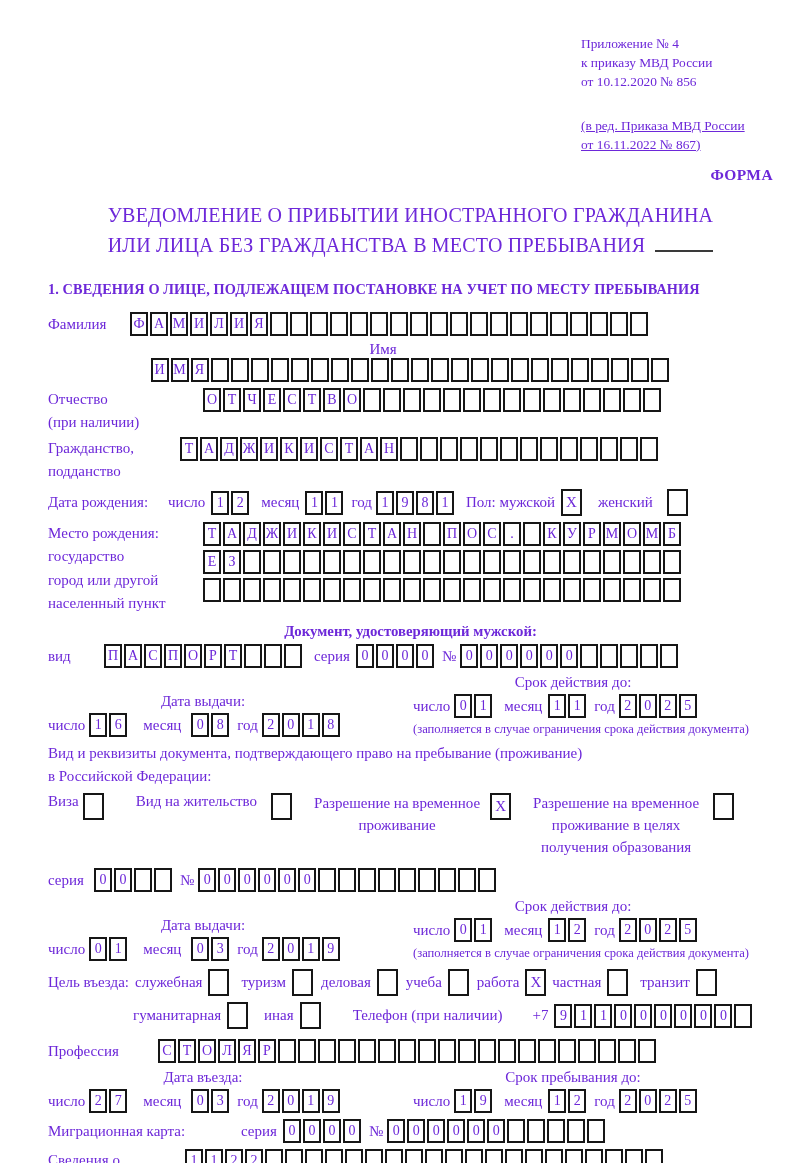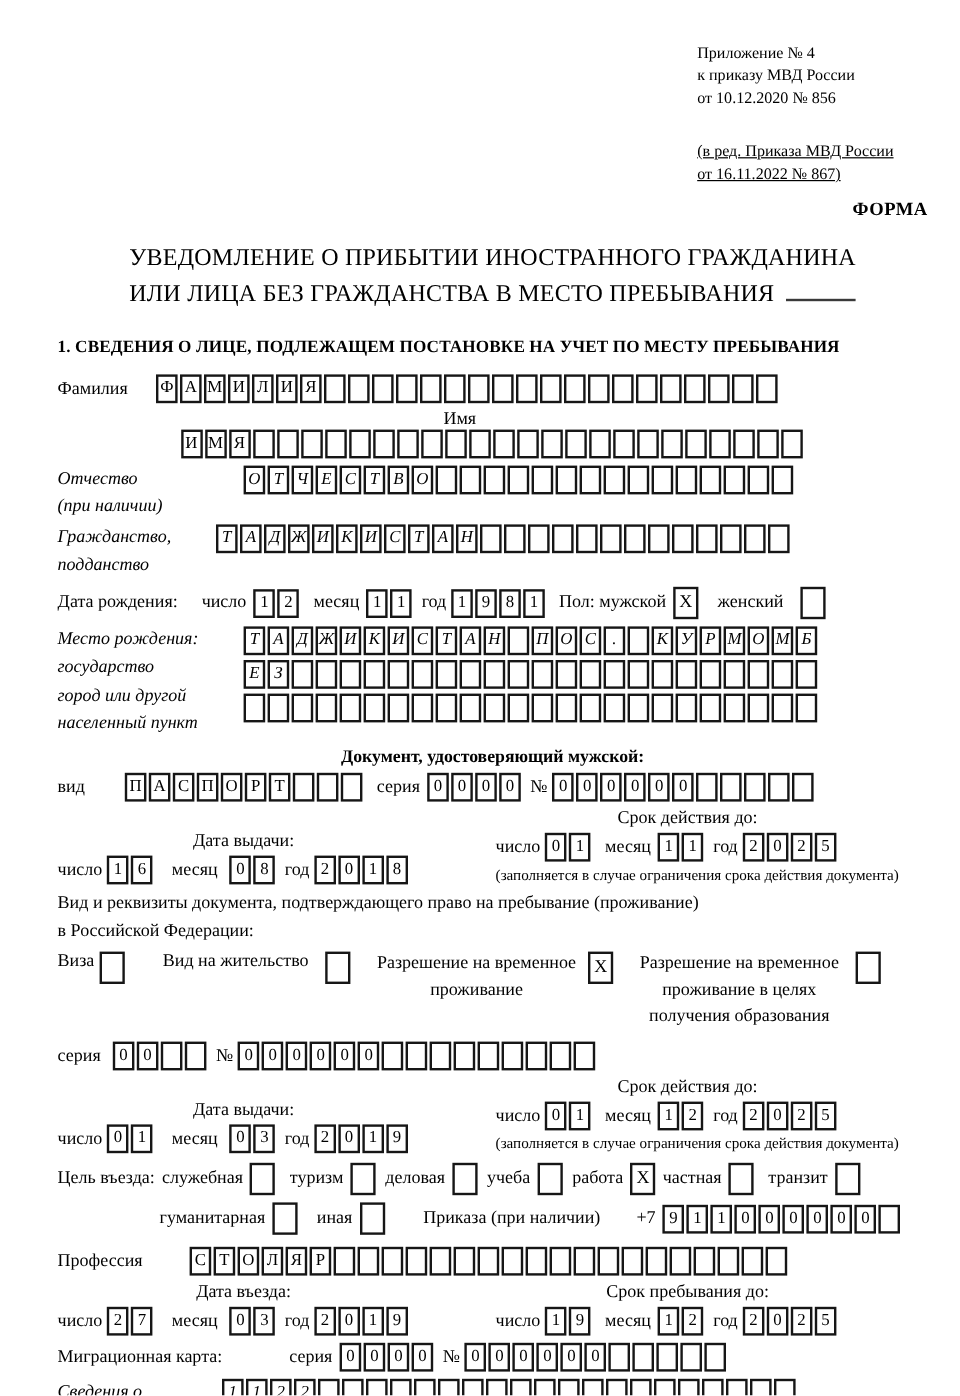--- a/index.html
+++ b/index.html
@@ -1,32 +1,32 @@
 <!DOCTYPE html>
 <html><head>
 <meta charset="utf-8">
 <style>
   * { box-sizing: border-box; }
   html,body { margin:0; padding:0; background:#fff; }
   .page {
-    width:800px; height:1163px; overflow:hidden; background:#fff; color:#000000;
+    width:800px; height:1163px; overflow:hidden; background:#fff; color:#6d28d9;
     font-family:"Liberation Serif", serif; font-size:15px;
     padding:34px 27px 0 48px; position:relative;
   }
   
   .boxes { display:inline-flex; align-items:center; }
   .box {
     display:inline-block; width:18px; height:24px; border:2px solid #161616;
     margin-right:2px; text-align:center; font-size:14px; line-height:20px;
     background:#fff; flex:0 0 auto;
   }
   .cbx .box { width:21px; height:27px; line-height:23px; font-size:15px; }
   
   .row { display:flex; align-items:center; }
-  .row2 { display:flex; align-items:flex-start;font-style:italic; }
+  .row2 { display:flex; align-items:flex-start; }
   .lbl { flex:0 0 auto; }
   .lblstack { flex:0 0 auto; line-height:1.55; }
   .lw-surname { width:82px; }
   .lw-name { width:82px; }
   .lw-patro { width:155px; }
   .lw-citiz { width:132px; }
   .lw-place { width:155px; }
   .lw-prof { width:110px; }
   .lw-rep { width:137px; }
   
@@ -571,21 +571,21 @@
         <span class="boxes cbx">
           <span class="box"></span>
         </span>
       </span>
     <span class="opt ml14">
         <span class="lbl">иная</span>
         <span class="boxes cbx">
           <span class="box"></span>
         </span>
       </span>
-    <span class="lbl ml30">Приказа (при наличии)</span>
+    <span class="lbl ml30">Телефон (при наличии)</span>
     <span class="lbl ml30">+7</span>
     <span class="boxes ml6">
         <span class="box">9</span>
         <span class="box">1</span>
         <span class="box">1</span>
         <span class="box">0</span>
         <span class="box">0</span>
         <span class="box">0</span>
         <span class="box">0</span>
         <span class="box">0</span>

